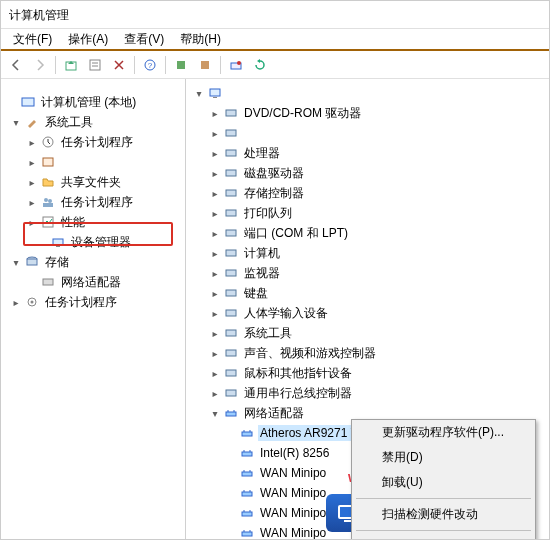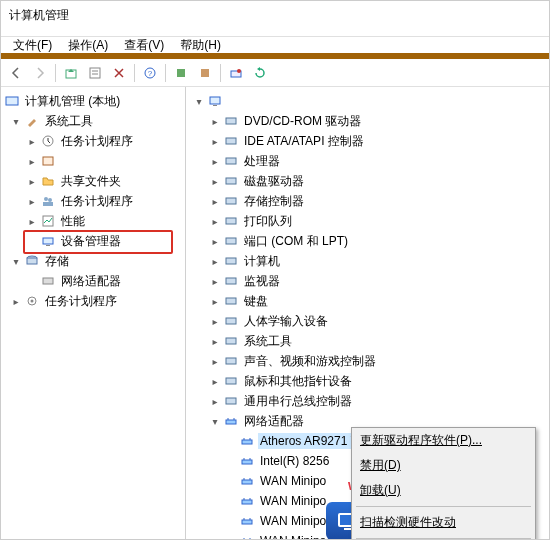--- a/index.html
+++ b/index.html
@@ -1,35 +1,35 @@
 <!DOCTYPE html>
 <html><head>
 <meta charset="utf-8">
 <style>
   * { box-sizing: border-box; }
   html, body { margin: 0; padding: 0; font-family: "Microsoft YaHei", "Segoe UI", Tahoma, sans-serif; font-size: 12px; background: #fff; color: #000; }
   .window { width: 550px; height: 540px; display: flex; flex-direction: column; border: 1px solid #ccc; }
-  .titlebar { height: 36px; line-height: 28px; padding-left: 8px; font-size: 12px; border-bottom: 1px solid #e0e0e0; }
-  .menubar { height: 22px; display: flex; align-items: center; padding-left: 4px; border-bottom: 6px solid #a16207; }
+  .titlebar { height: 28px; line-height: 28px; padding-left: 8px; font-size: 12px; border-bottom: 1px solid #e0e0e0; }
+  .menubar { height: 22px; display: flex; align-items: center; padding-left: 4px; border-bottom: 2px solid #a16207; }
   .menubar span { padding: 2px 8px; cursor: default; }
   .toolbar { height: 28px; display: flex; align-items: center; padding-left: 4px; gap: 2px; border-bottom: 1px solid #e0e0e0; }
   .toolbar .btn { width: 22px; height: 22px; display: flex; align-items: center; justify-content: center; border: 1px solid transparent; }
   .toolbar .sep { width: 1px; height: 18px; background: #d0d0d0; margin: 0 2px; }
   .body { flex: 1; display: flex; overflow: hidden; }
   .leftpane { width: 185px; border-right: 1px solid #d0d0d0; overflow: auto; padding-top: 4px; }
   .rightpane { flex: 1; overflow: auto; padding-top: 4px; position: relative; }
   .tree-item { display: flex; align-items: center; height: 20px; white-space: nowrap; }
   .tree-item .exp { width: 14px; height: 14px; display: flex; align-items: center; justify-content: center; font-size: 10px; color: #606060; }
   .tree-item .ico { width: 16px; height: 16px; margin: 0 3px 0 1px; display: flex; align-items: center; justify-content: center; }
   .tree-item .lbl { padding: 1px 2px; white-space: nowrap; }
   .selected .lbl { background: #cde8ff; }
   .highlight-box { border: 2px solid #d93025; border-radius: 2px; position: absolute; pointer-events: none; }
   
   .ctxmenu { position: absolute; background: #f0f0f0; border: 1px solid #a0a0a0; box-shadow: 2px 2px 4px rgba(0,0,0,0.3); font-size: 12px; z-index: 10; }
-  .ctxmenu .mi { padding: 4px 18px 4px 8px; white-space: nowrap; text-decoration: underline; }
+  .ctxmenu .mi { padding: 4px 18px 4px 30px; white-space: nowrap; }
   .ctxmenu .msep { height: 1px; background: #c0c0c0; margin: 3px 4px; }
   .watermark { position: absolute; font-family: Arial, sans-serif; color: #e63946; font-weight: bold; z-index: 5; }
   .logo { position: absolute; z-index: 6; display: flex; align-items: center; color: #fff; font-weight: bold; background: linear-gradient(#2a6fd6,#1b4aa0); border-radius: 6px; padding: 4px 10px; }
 </style>
 </head>
 <body>
 
 <div class="window">
   <div class="titlebar">
     <span>计算机管理</span>
@@ -101,21 +101,21 @@
         <svg width="14" height="14">
           <path d="M7 3 A4 4 0 1 1 3 7" fill="none" stroke="#2a7" stroke-width="1.5"></path>
           <path d="M7 1 L7 5 L4 3 Z" fill="#2a7"></path>
         </svg>
       </div>
   </div>
 
   <div class="body">
 
     <div class="leftpane" style="position:relative;">
-      <div class="tree-item" style="padding-left:2px;">
+      <div class="tree-item" style="padding-left:18px;margin-top:9px;">
         <span class="ico">
             <svg width="14" height="14">
               <rect x="1" y="3" width="12" height="8" fill="#def" stroke="#36c"></rect>
             </svg>
           </span>
         <span class="lbl">计算机管理 (本地)</span>
       </div>
       <div class="tree-item" style="padding-left:8px;">
         <span class="exp">▾</span>
         <span class="ico">
@@ -166,21 +166,21 @@
       <div class="tree-item" style="padding-left:24px;">
         <span class="exp">▸</span>
         <span class="ico">
             <svg width="14" height="14">
               <rect x="2" y="2" width="10" height="10" fill="#fff" stroke="#888"></rect>
               <path d="M3 9 L6 6 L8 8 L11 4" stroke="#2a7" fill="none"></path>
             </svg>
           </span>
         <span class="lbl">性能</span>
       </div>
-      <div class="tree-item" style="padding-left:38px;">
+      <div class="tree-item" style="padding-left:48px;">
         <span class="ico">
             <svg width="14" height="14">
               <rect x="2" y="4" width="10" height="6" fill="#def" stroke="#36c"></rect>
               <rect x="5" y="11" width="4" height="1" fill="#888"></rect>
             </svg>
           </span>
         <span class="lbl">设备管理器</span>
       </div>
       <div class="highlight-box" style="left:22px; top:143px; width:150px; height:24px;"></div>
       <div class="tree-item" style="padding-left:8px;">
@@ -233,21 +233,20 @@
             </span>
             <span class="lbl">DVD/CD-ROM 驱动器</span>
           </div>
           <div class="tree-item" style="padding-left: 22px;">
             <span class="exp">▸</span>
             <span class="ico">
               <svg width="14" height="14">
                 <rect x="2" y="4" width="10" height="6" fill="#cde" stroke="#579"></rect>
               </svg>
             </span>
-            <span class="lbl">IDE ATA/ATAPI 控制器</span>
           </div>
           <div class="tree-item" style="padding-left: 22px;">
             <span class="exp">▸</span>
             <span class="ico">
               <svg width="14" height="14">
                 <rect x="2" y="4" width="10" height="6" fill="#cde" stroke="#579"></rect>
               </svg>
             </span>
             <span class="lbl">处理器</span>
           </div>

